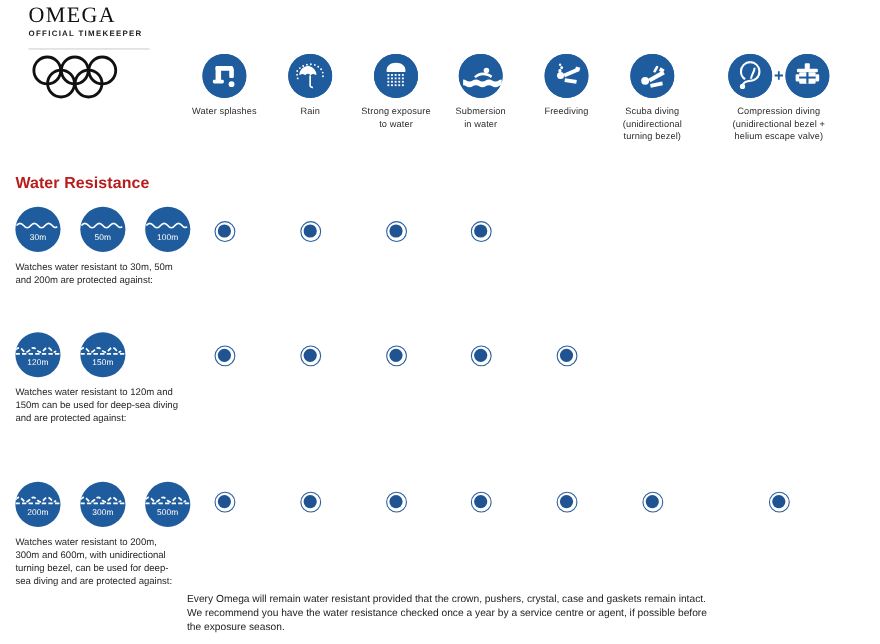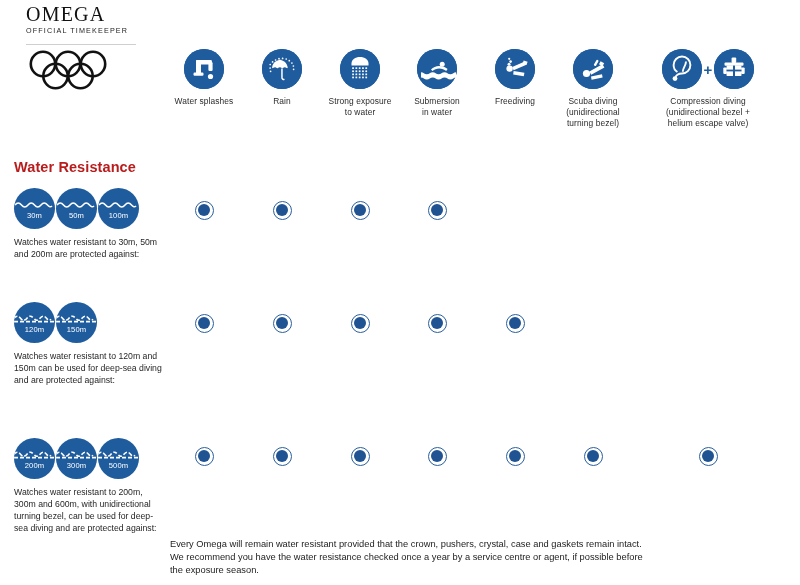--- a/index.html
+++ b/index.html
@@ -33,21 +33,21 @@
     font-weight: 400;
     color: #111;
     line-height: 1.05;
     font-family: "Liberation Serif", "DejaVu Serif", serif;
   }
   .omega-sub {
     font-size: 7.2px;
     letter-spacing: 1.15px;
     color: #222;
     margin-top: 1px;
-    font-weight: 400;
+    font-weight: 700;
   }
   .brand-rule {
     margin-top: 9px;
     width: 110px;
     height: 1px;
     background: #cfcfcf;
   }
   #rings {
     position: absolute;
     left: 28px;
@@ -100,21 +100,21 @@
   }
 
   
   .row-group {
     position: absolute;
     left: 14px;
     width: 152px;
   }
   .badge-strip {
     display: flex;
-    gap: 1px;
+    gap: 18px;
   }
   .wr-badge {
     position: relative;
     width: 41px;
     height: 41px;
     border-radius: 50%;
     background: #1f5c9e;
     overflow: hidden;
     flex: 0 0 auto;
   }

